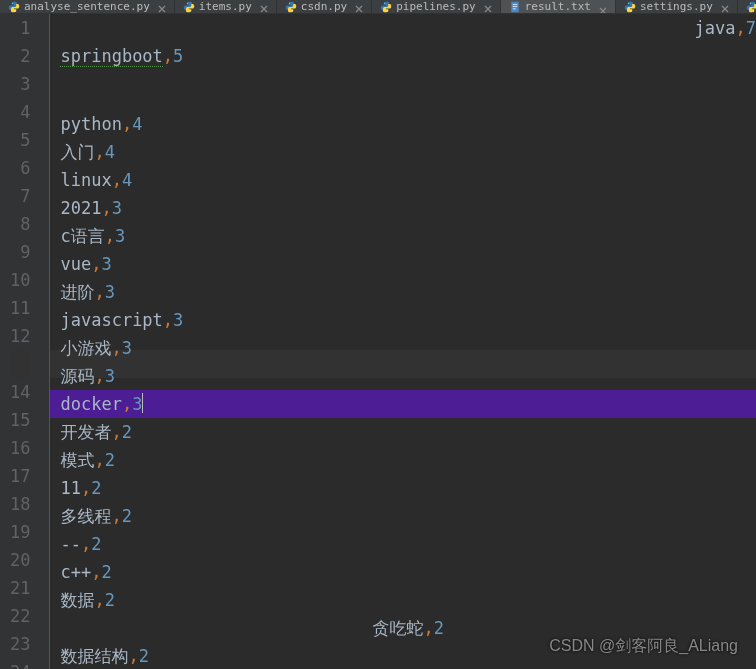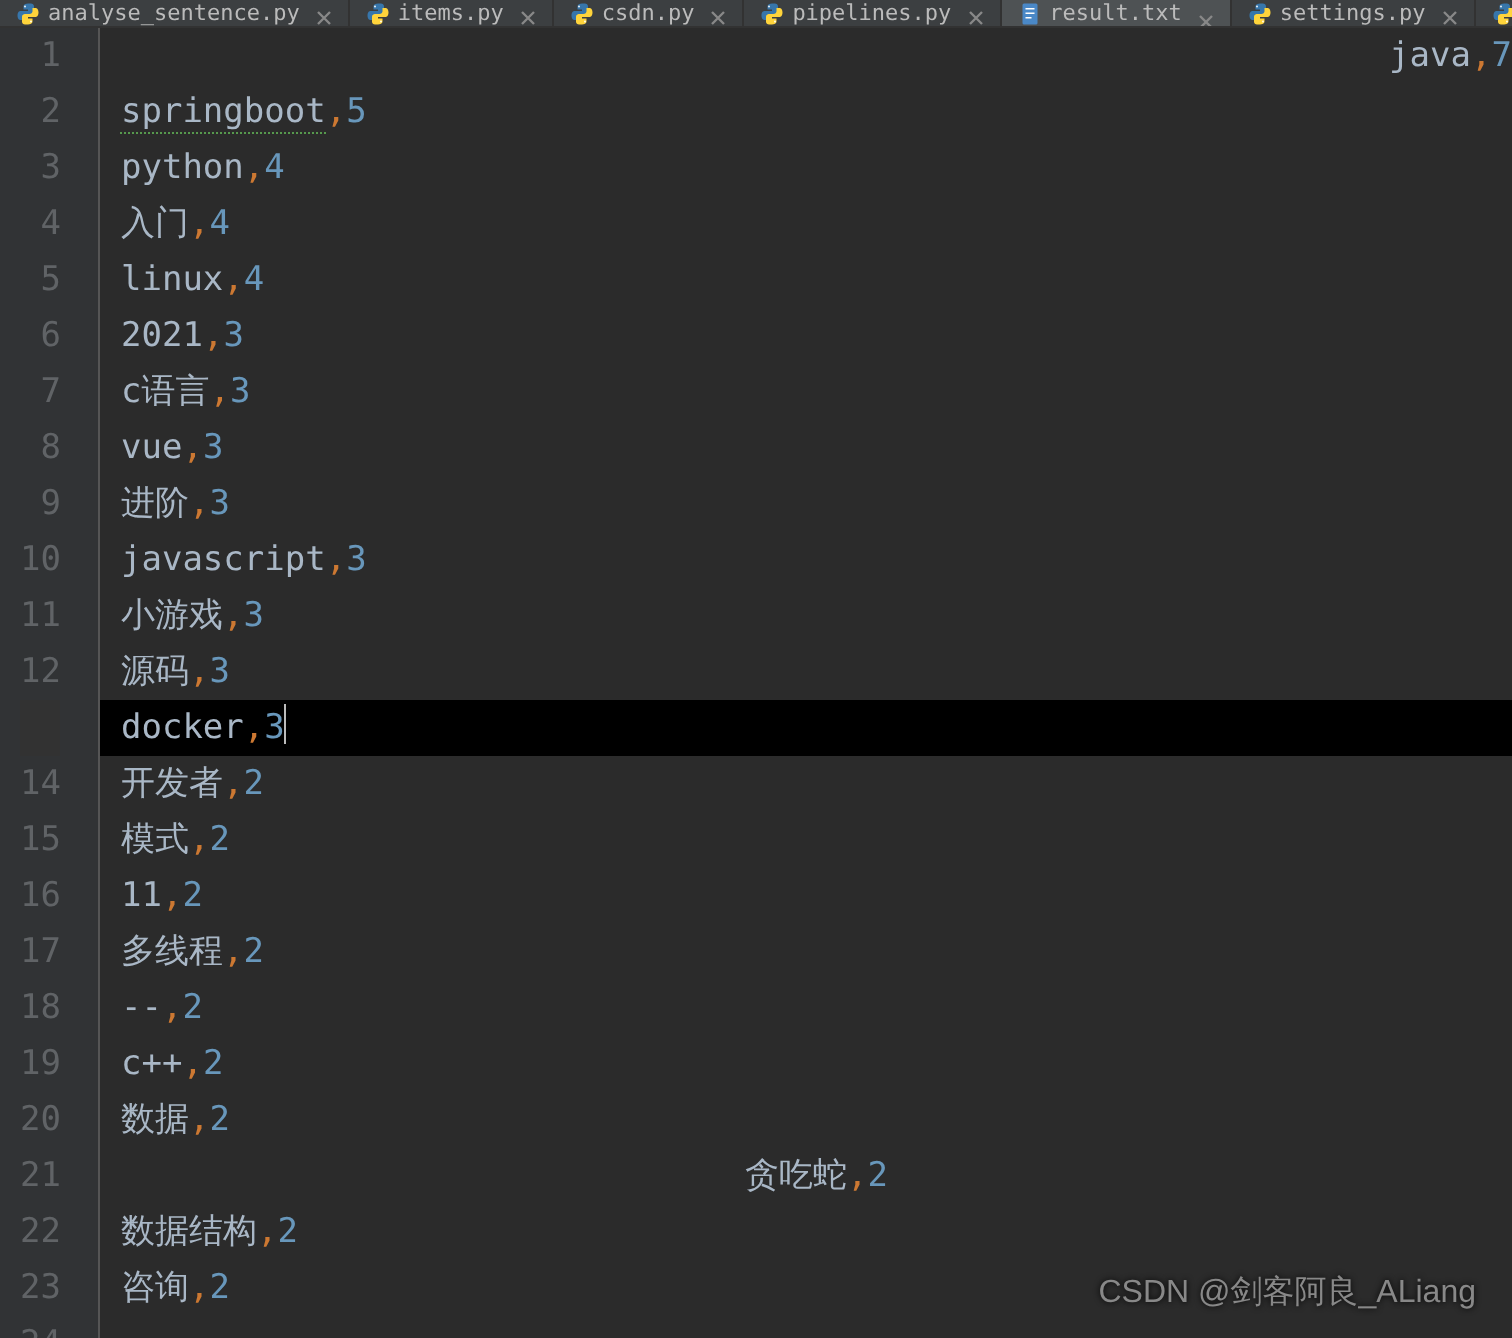--- a/index.html
+++ b/index.html
@@ -74,21 +74,21 @@
       background: #2b2b2b;
       position: relative;
     }
     .code-line {
       padding-left: 10px;
       height: 28px;
       white-space: pre;
       color: #a9b7c6;
     }
     .code-line.current {
-      background: #000000;
+      background: #4c1d95;
     }
     .code-line .word {
       color: #a9b7c6;
     }
     .code-line .comma {
       color: #cc7832;
     }
     .code-line .number {
       color: #6897bb;
     }
@@ -255,21 +255,21 @@
       <div class="gutter-line">21</div>
       <div class="gutter-line">22</div>
       <div class="gutter-line">23</div>
       <div class="gutter-line">24</div>
     </div>
   <div class="gutter-separator"></div>
   <div class="code-area" id="code-area">
       <div class="full-width-highlight" style="top: 336px;"></div>
       <div class="code-line" style="position: relative; text-align: right;"><span class="word">java</span><span class="comma">,</span><span class="number">7</span></div>
       <div class="code-line" style="position: relative;"><span class="word spellcheck">springboot</span><span class="comma">,</span><span class="number">5</span></div>
-      <div class="code-line" style="position: relative;"><span class="word">python</span><span class="comma">,</span><span class="number">4</span></div>
+      <div class="code-line" style="position: relative; margin-top: 40px;"><span class="word">python</span><span class="comma">,</span><span class="number">4</span></div>
       <div class="code-line" style="position: relative;"><span class="word">入门</span><span class="comma">,</span><span class="number">4</span></div>
       <div class="code-line" style="position: relative;"><span class="word">linux</span><span class="comma">,</span><span class="number">4</span></div>
       <div class="code-line" style="position: relative;"><span class="word">2021</span><span class="comma">,</span><span class="number">3</span></div>
       <div class="code-line" style="position: relative;"><span class="word">c语言</span><span class="comma">,</span><span class="number">3</span></div>
       <div class="code-line" style="position: relative;"><span class="word">vue</span><span class="comma">,</span><span class="number">3</span></div>
       <div class="code-line" style="position: relative;"><span class="word">进阶</span><span class="comma">,</span><span class="number">3</span></div>
       <div class="code-line" style="position: relative;"><span class="word">javascript</span><span class="comma">,</span><span class="number">3</span></div>
       <div class="code-line" style="position: relative;"><span class="word">小游戏</span><span class="comma">,</span><span class="number">3</span></div>
       <div class="code-line" style="position: relative;"><span class="word">源码</span><span class="comma">,</span><span class="number">3</span></div>
       <div class="code-line current" style="position: relative;"><span class="word">docker</span><span class="comma">,</span><span class="number">3</span><span class="caret"></span></div>

